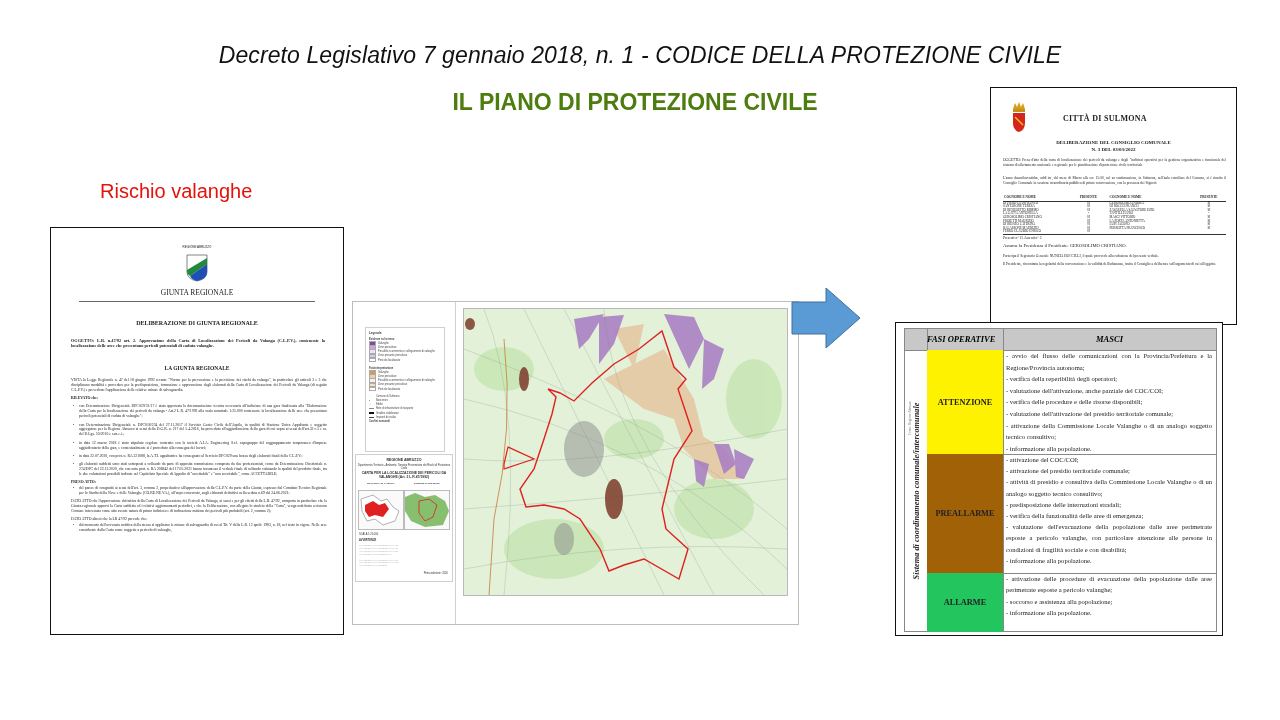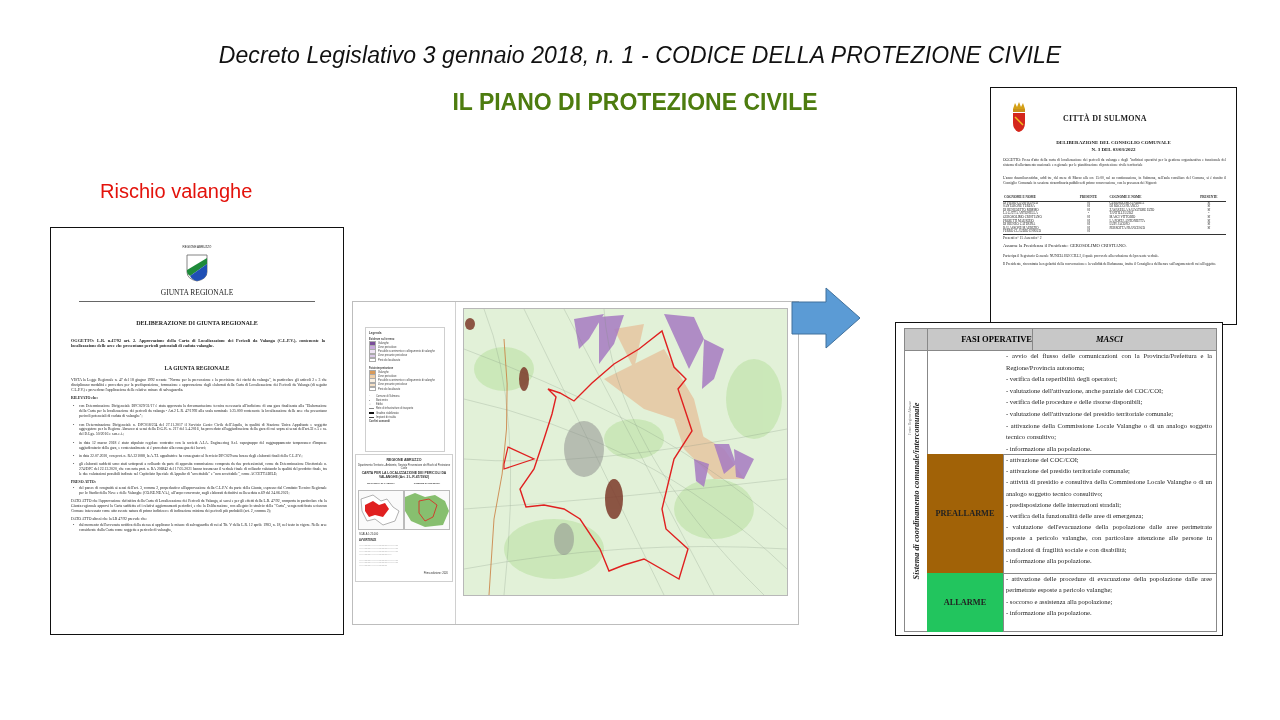--- a/index.html
+++ b/index.html
@@ -58,34 +58,34 @@
   .doc-comune th { font-weight:bold; text-align:left; border-bottom:0.6px solid #333; font-size:3.3px; }
   .doc-comune td { padding:0; }
   .doc-comune td.c { text-align:center; }
   .doc-comune tr.last td { border-bottom:0.6px solid #333; }
 
   
   .doc-phases { left:895px; top:322px; width:328px; height:314px; border:1.5px solid #111; background:#fff; box-sizing:border-box; }
   .phases { position:absolute; left:8px; top:5px; width:313px; height:304px; border:1px solid #888; box-sizing:border-box; font-family:"Liberation Serif", serif; }
   .ph-head { position:absolute; left:0; top:0; width:100%; height:21px; background:#c8c8c8; border-bottom:1px solid #888; }
   .ph-head .c1 { position:absolute; left:0; width:22px; height:100%; border-right:1px solid #888; }
-  .ph-head .c2 { position:absolute; left:22px; width:76px; height:100%; border-right:1px solid #888; font-weight:bold; font-size:8.5px; text-align:right; line-height:21px;padding-left:29px; }
+  .ph-head .c2 { position:absolute; left:22px; width:76px; height:100%; border-right:1px solid #888; font-style:italic; font-weight:bold; font-size:8.5px; text-align:left; line-height:21px; }
   .ph-head .c3 { position:absolute; left:98px; right:0; height:100%; font-style:italic; font-weight:bold; font-size:8.5px; text-align:center; line-height:21px; }
   .ph-side { position:absolute; left:0; top:21px; width:22px; bottom:0; border-right:1px solid #888; }
   .ph-side .vt { position:absolute; left:50%; top:50%; transform:translate(-50%,-50%) rotate(-90deg); white-space:nowrap; font-style:italic; font-weight:bold; font-size:8.3px; color:#222; }
   .ph-side .vs { position:absolute; left:3px; top:85px; transform:rotate(-90deg); transform-origin:left top; white-space:nowrap; font-size:3.5px; color:#777; }
   .ph-row { position:absolute; left:22px; right:0; border-bottom:1px solid #888; }
   .ph-row .name { position:absolute; left:0; top:0; bottom:0; width:76px; border-right:1px solid #888; display:flex; align-items:center; justify-content:center; font-weight:bold; font-size:8.3px; color:#222; }
   .ph-row .acts { position:absolute; left:79px; right:4px; top:0; font-size:6.6px; line-height:11.6px; color:#222; }
   .ph-row .acts div { text-align:justify; text-align-last:left; }
 </style>
 </head>
 <body>
 
-<div class="abs title-main">Decreto Legislativo 3 gennaio 2018, n. 1 - CODICE DELLA PROTEZIONE CIVILE</div>
+<div class="abs title-main">Decreto Legislativo 7 gennaio 2018, n. 1 - CODICE DELLA PROTEZIONE CIVILE</div>
 <div class="abs title-sub">IL PIANO DI PROTEZIONE CIVILE</div>
 <div class="abs risk-label">Rischio valanghe</div>
 
 <div class="abs doc doc-region">
   <div class="logo-cap">REGIONE ABRUZZO</div>
   <svg class="logo" viewBox="0 0 22 28">
     <path d="M1 1 H21 V18 Q21 25 11 27 Q1 25 1 18 Z" fill="#fff" stroke="#666" stroke-width="0.8"></path>
     <path d="M1 16 L21 4 V10 L4 22 Q1 20 1 18 Z" fill="#1e8a3a"></path>
     <path d="M4 22 L21 10 V18 Q21 25 11 27 Q6 26 4 22 Z" fill="#1f4fb5"></path>
   </svg>
@@ -360,20 +360,21 @@
       <div class="c1"></div>
       <div class="c2">FASI OPERATIVE</div>
       <div class="c3">MASCI</div>
     </div>
     <div class="ph-side">
       <div class="vt">Sistema di coordinamento comunale/intercomunale</div>
       <div class="vs">Fonte: Regione Abruzzo</div>
     </div>
 
     <div class="ph-row" style="top:21px;height:104px">
+      <div class="name" style="background:#fff200">ATTENZIONE</div>
       <div class="acts">
         <div>- avvio del flusso delle comunicazioni con la Provincia/Prefettura e la Regione/Provincia autonoma;</div>
         <div>- verifica della reperibilità degli operatori;</div>
         <div>- valutazione dell'attivazione, anche parziale del COC/COI;</div>
         <div>- verifica delle procedure e delle risorse disponibili;</div>
         <div>- valutazione dell'attivazione del presidio territoriale comunale;</div>
         <div>- attivazione della Commissione Locale Valanghe o di un analogo soggetto tecnico consultivo;</div>
         <div>- informazione alla popolazione.</div>
       </div>
     </div>

